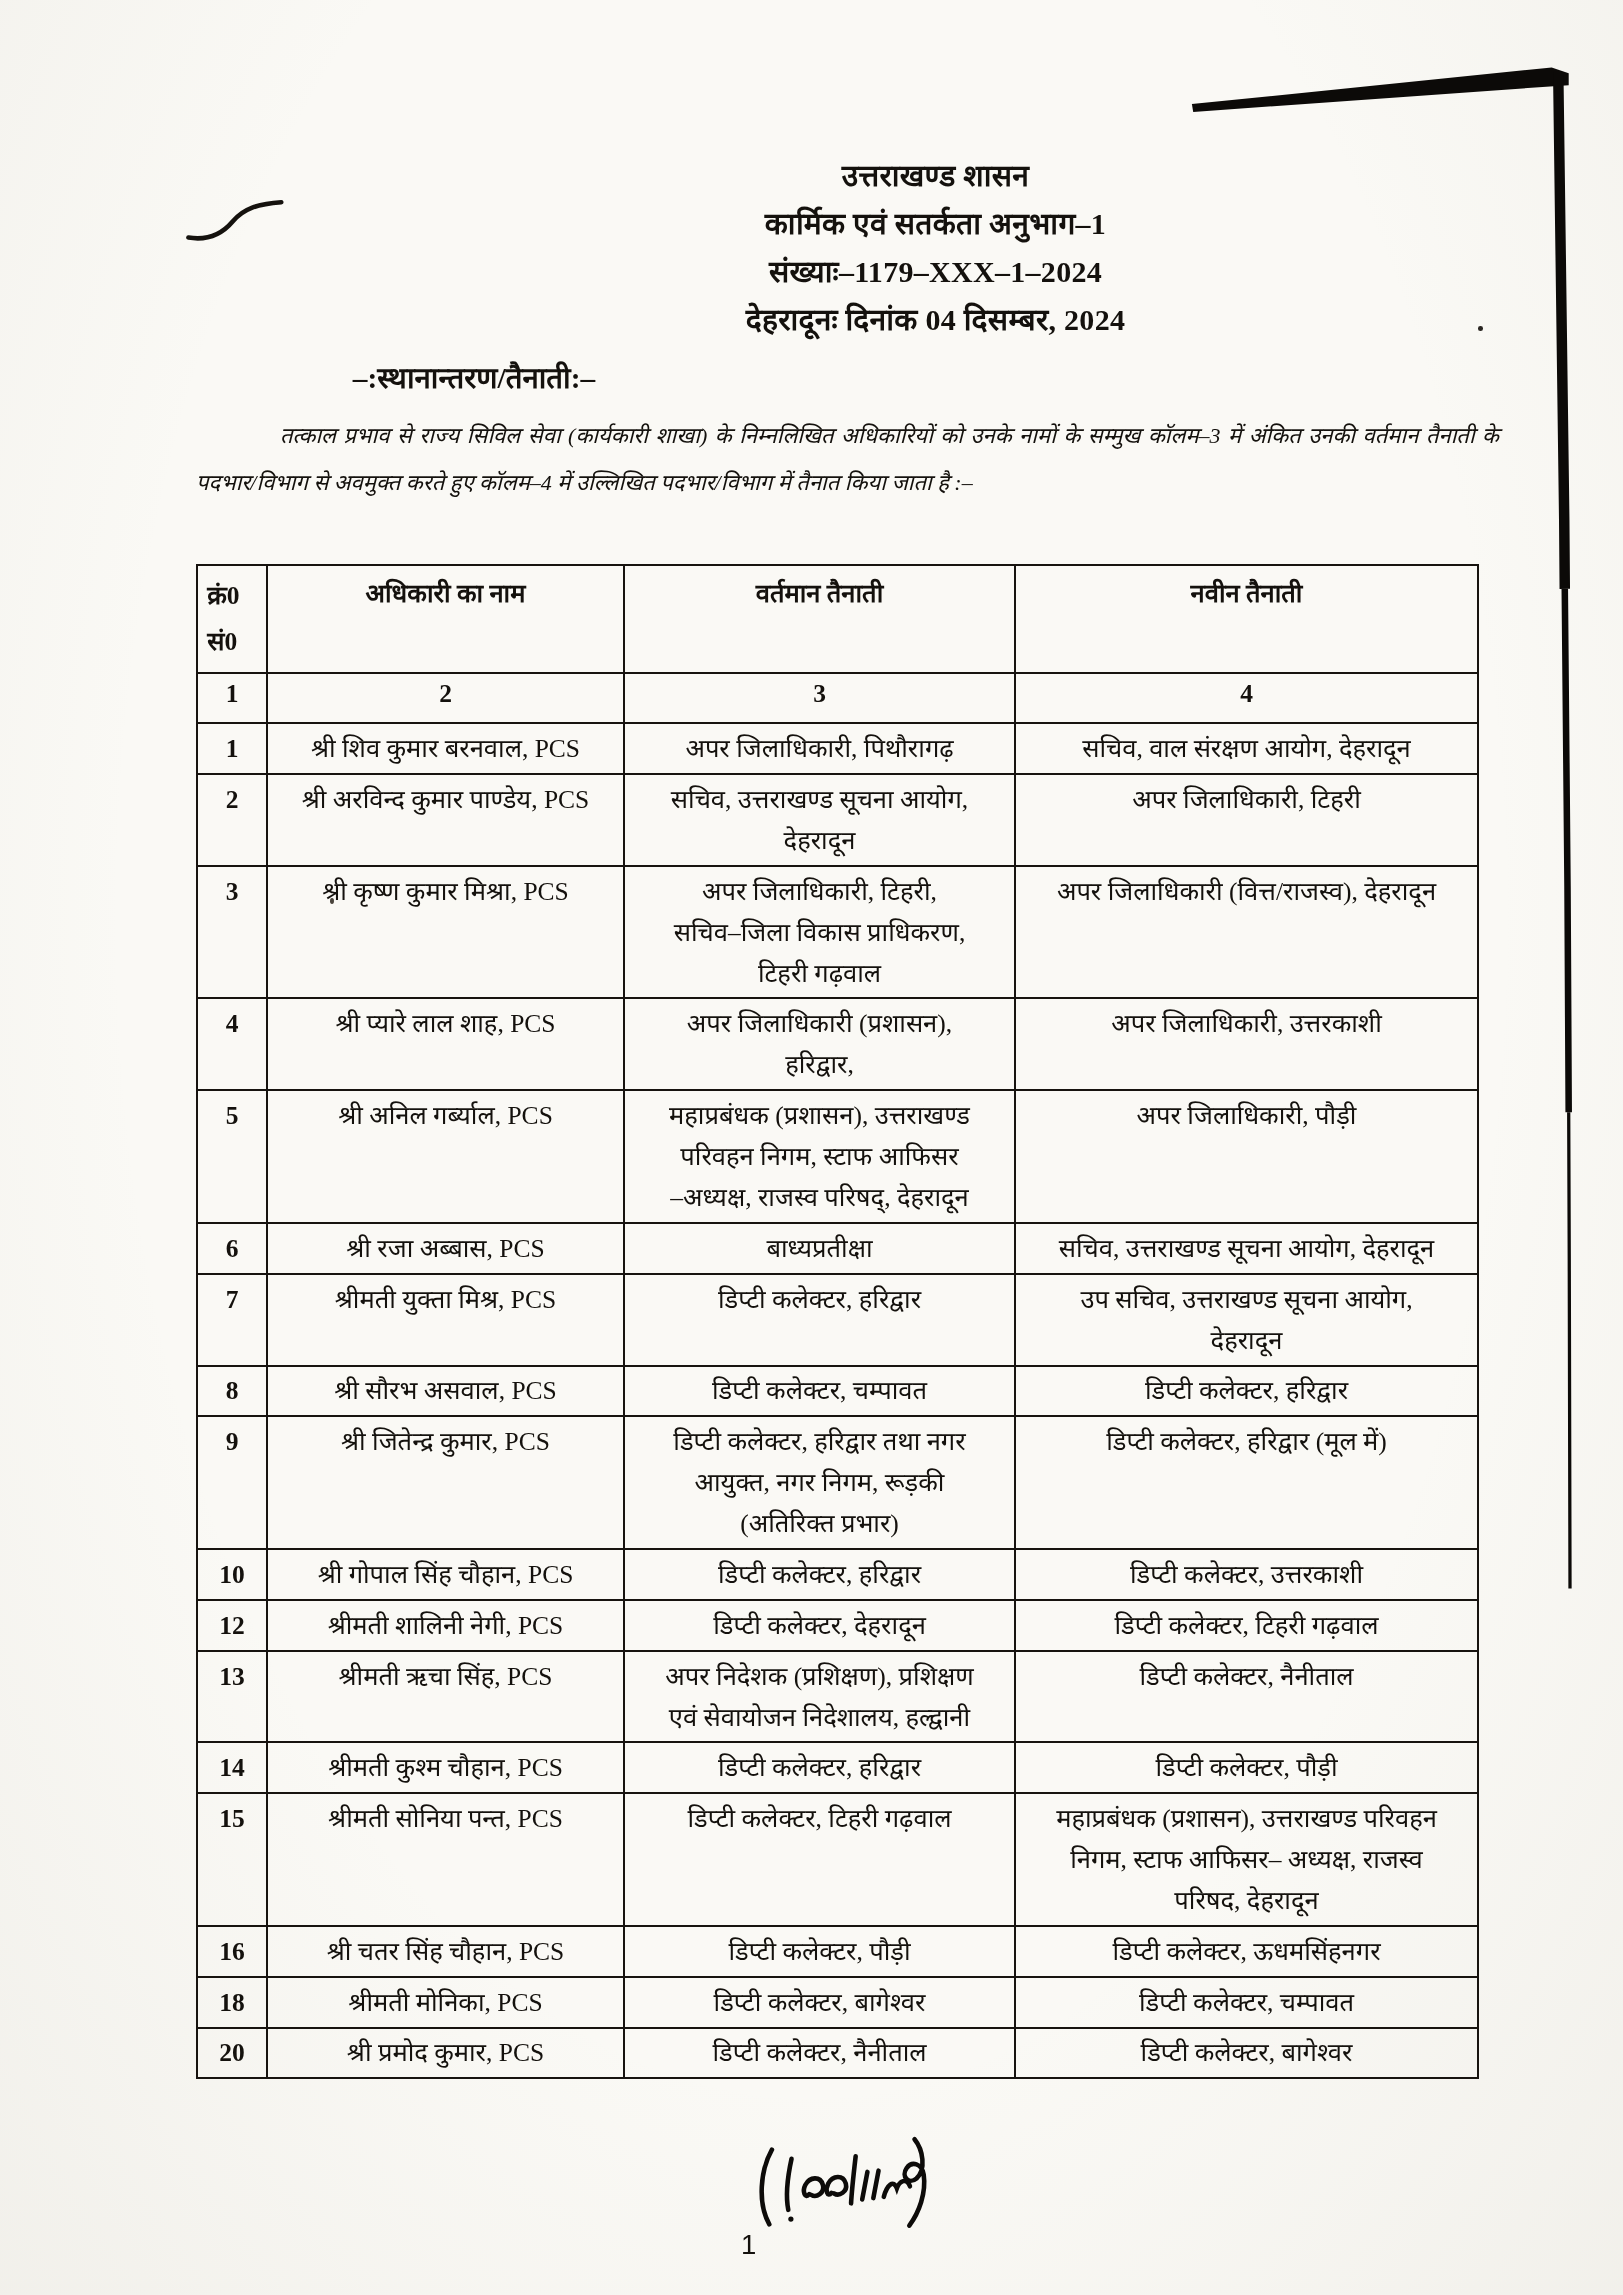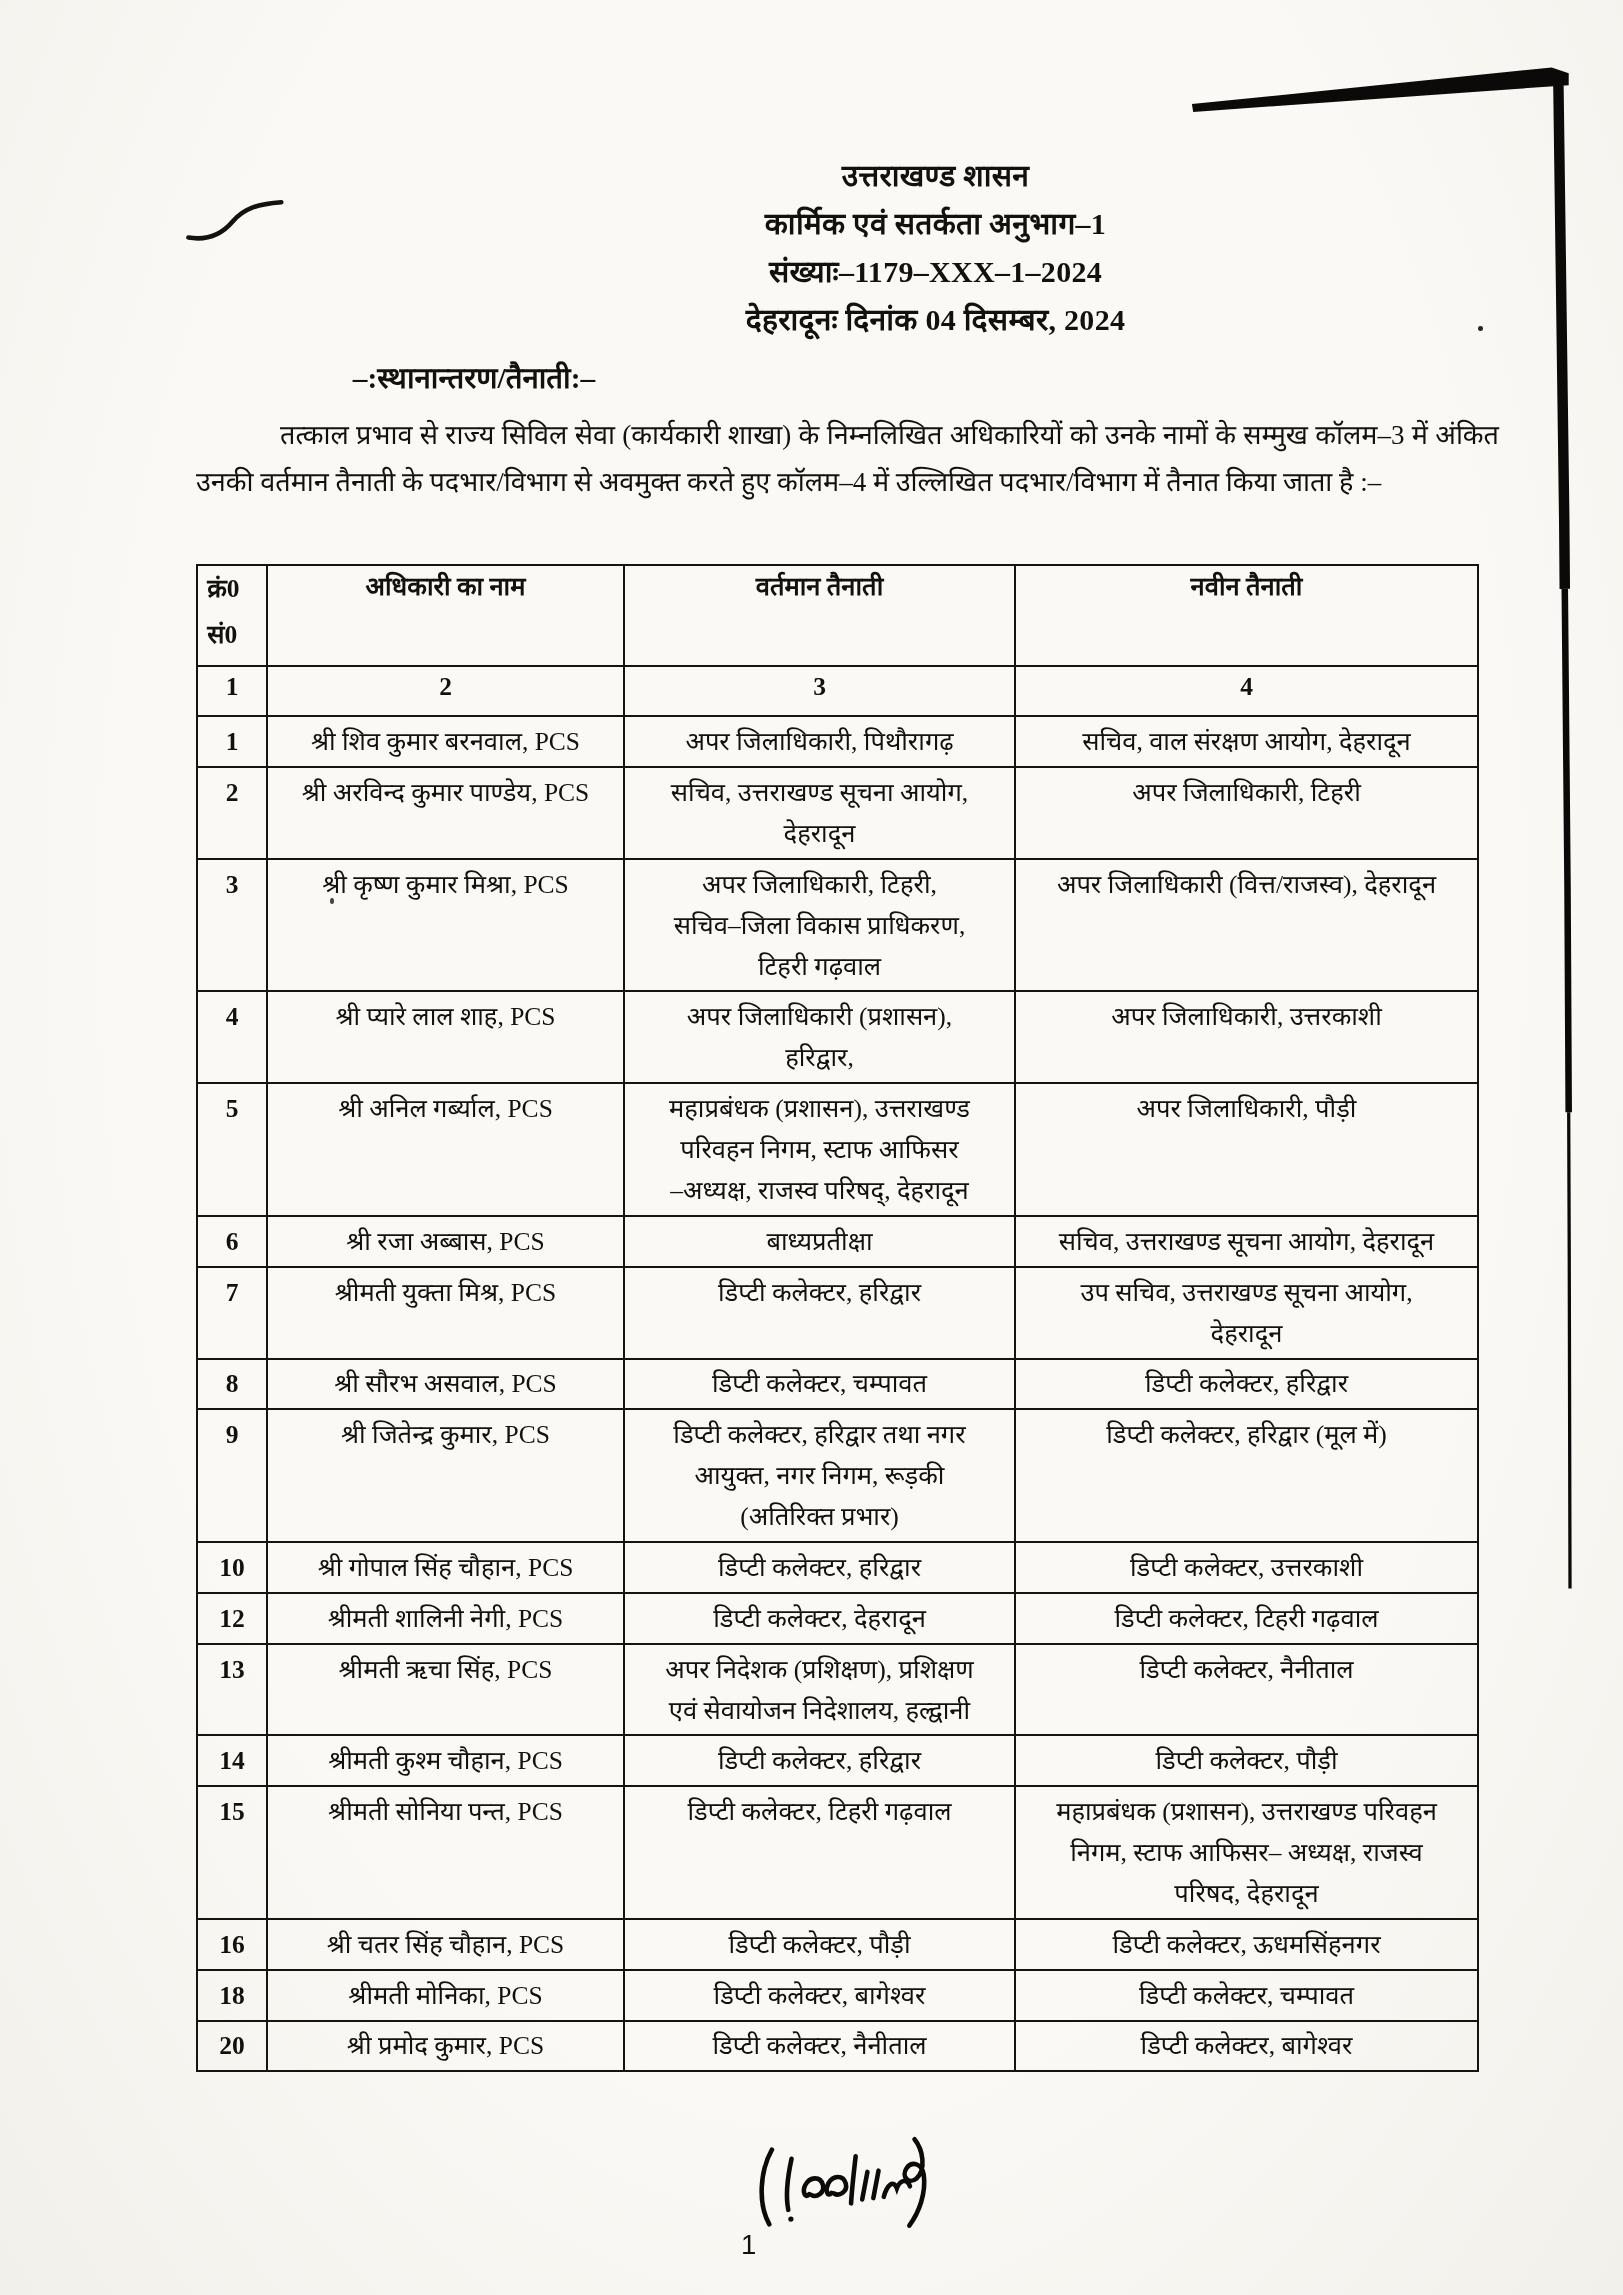--- a/index.html
+++ b/index.html
@@ -24,39 +24,40 @@
   }
   .doc-title{
     position:absolute;left:0;top:357px;width:1656px;
     text-align:center;font-weight:700;font-size:29.4px;
     text-decoration:underline;text-underline-offset:5.9px;text-decoration-thickness:2px;
   }
   .doc-title .inner{display:inline-block;margin-right:792px;margin-left:84px;}
 
   .intro{
     position:absolute;left:196px;top:412px;width:1303px;
-    font-size:27px;line-height:47px;text-align:justify;text-indent:84px;
+    font-size:22px;line-height:47px;text-align:justify;text-indent:84px;
     font-weight:500;
+    font-style:italic;
   }
 
   table.xfer{
     position:absolute;left:196px;top:564px;width:1281px;
     border-collapse:collapse;table-layout:fixed;
     font-size:25.5px;font-weight:500;
   }
   table.xfer td{
     border:2px solid #17130f;
     border-top-width:2.6px;border-bottom-width:2.6px;
     vertical-align:top;
     padding:3.9px 6.5px 3.9px 6.5px;
     line-height:41px;
     white-space:pre-line;
     overflow:hidden;
   }
-  table.xfer tr.thead td{height:95px;font-weight:700;padding-top:0;}
+  table.xfer tr.thead td{height:95px;font-weight:700;padding-top:7px;}
   table.xfer tr.tnums td{height:43px;text-align:center;font-weight:700;padding-top:1.3px;line-height:38px;}
   td.c-sn{text-align:center;font-weight:700;padding-top:6.5px;}
   td.c-name{text-align:center;padding-left:17px;}
   td.c-cur,td.c-new{text-align:center;}
   tr.thead td.c-sn{text-align:left;padding-left:9.2px;line-height:46px;}
   tr.thead td.c-name,tr.thead td.c-cur,tr.thead td.c-new{text-align:center;}
 
   .pageno{
     position:absolute;left:741px;top:2229px;
     font-size:27.5px;font-weight:500;

